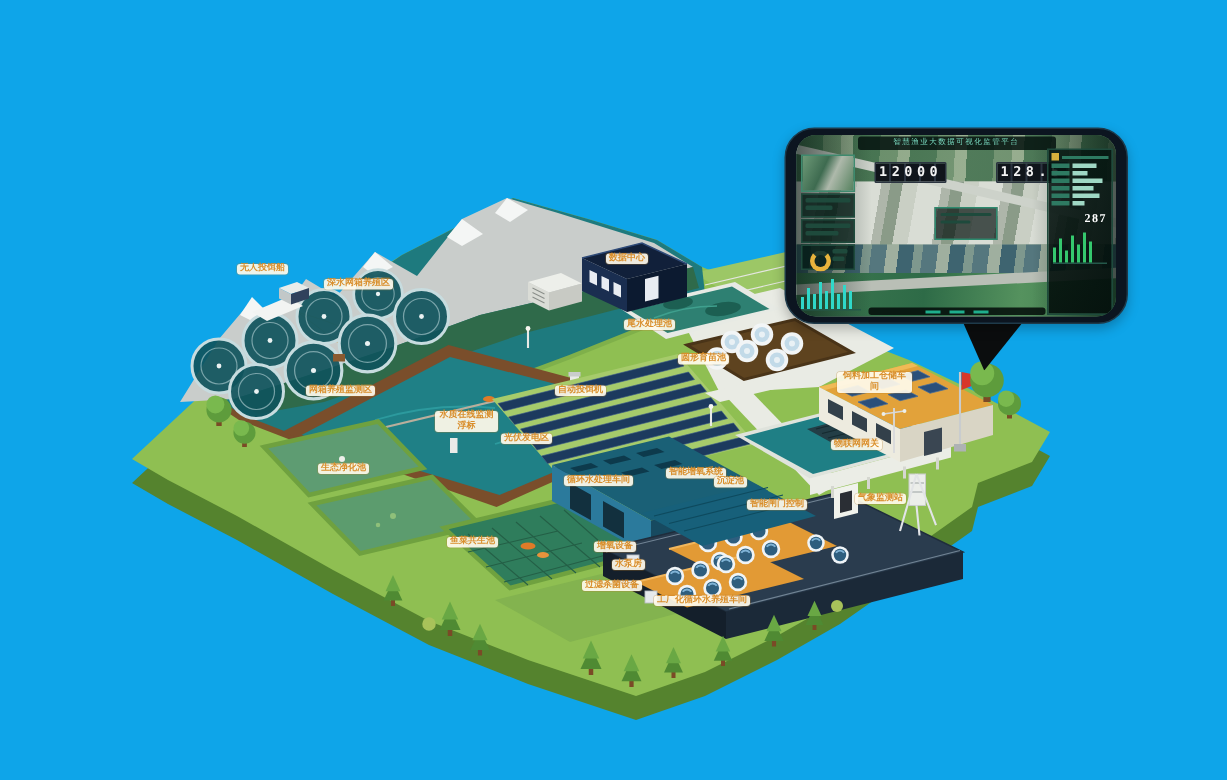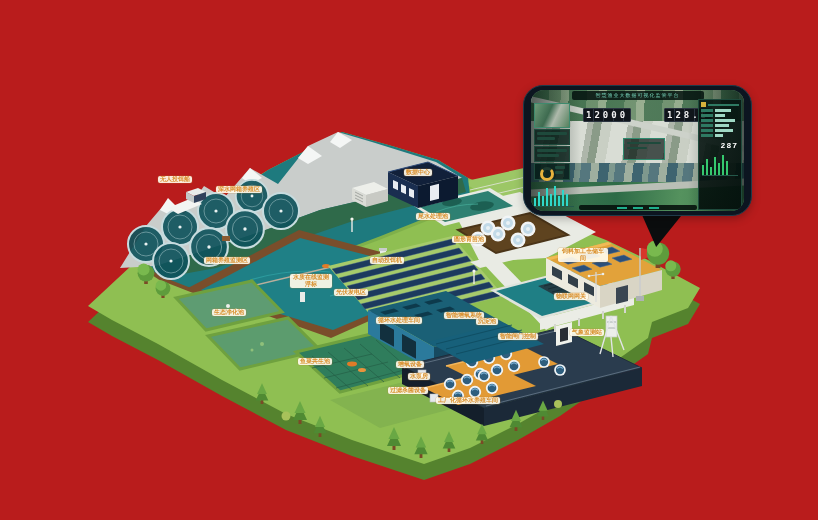--- a/index.html
+++ b/index.html
@@ -1,17 +1,17 @@
 <!DOCTYPE html>
 <html><head>
 <meta charset="utf-8">
 <style>
   html,body{margin:0;padding:0;}
   body{font-family:"Liberation Sans",sans-serif;}
-  .stage{position:relative;width:818px;height:520px;background:#b91c1c;overflow:hidden;}
+  .stage{position:relative;width:818px;height:520px;background:#0ea5e9;overflow:hidden;}
   .stage svg{position:absolute;left:0;top:0;z-index:1;}
 
   
   .chip{
     position:absolute;z-index:4;
     background:rgba(255,250,235,0.93);
     color:#D98E2B;font-size:6px;font-weight:bold;line-height:7px;
     padding:0 2px;border-radius:2px;white-space:nowrap;
     box-shadow:0 0 0 .5px rgba(190,130,40,.35);
   }
@@ -53,21 +53,21 @@
   .bars i{display:block;width:2px;background:#2FD8C9;}
   .bars.green i{background:#35C86E;}
   .ph-right{position:absolute;right:2px;top:9px;width:42px;height:109px;
     background:linear-gradient(180deg,rgba(4,20,16,.85),rgba(4,16,12,.92));border:0.5px solid #1E4A3C;}
   .ph-right .hdr{display:flex;align-items:center;gap:2px;margin:2px;}
   .ph-right .sq{width:5px;height:5px;background:#D8B23C;}
   .ph-right .ln{height:2px;flex:1;background:#2E7A62;}
   .statrow{display:flex;gap:2px;margin:2px 2px 0 2px;}
   .statrow b{display:block;height:3px;background:#2E7A62;width:12px;}
   .statrow s{display:block;height:3px;background:#9FD8C4;}
-  .bignum{color:#FFF;font-family:Liberation Mono, monospace;font-size:8px;font-weight:bold;
+  .bignum{color:#FFF;font-family:Liberation Serif, serif;font-size:8px;font-weight:bold;
     text-align:right;margin:4px 3px 0 0;letter-spacing:1px;}
   .ph-bottom{position:absolute;left:50%;bottom:1px;transform:translateX(-50%);
     width:118px;height:5px;background:rgba(2,10,8,.85);border-radius:2px;
     display:flex;justify-content:center;gap:6px;align-items:center;}
   .ph-bottom i{display:block;width:10px;height:2px;background:#1FAE8C;}
   .ph-center-box{position:absolute;left:92px;top:48px;width:40px;height:20px;
     background:rgba(8,22,18,.7);border:0.5px solid #2E8A6E;}
   .ph-center-box .ph-row{height:2px;margin:3px 3px 0 3px;}
 
   .bubble-tail{position:absolute;left:636px;top:210px;width:48px;height:37px;z-index:5;

